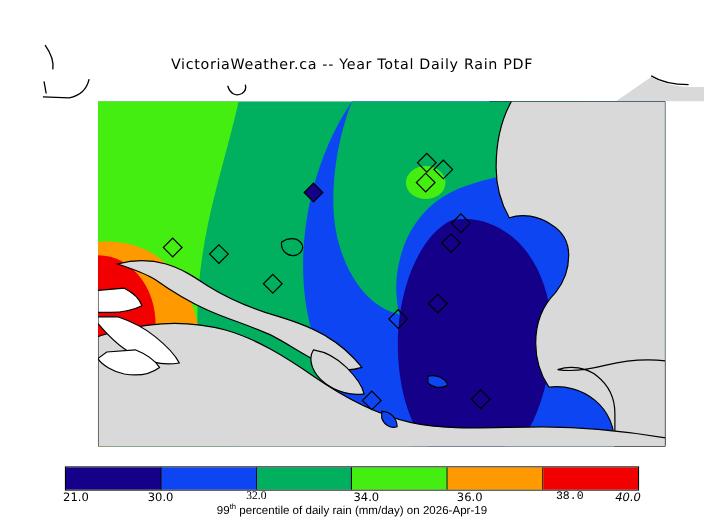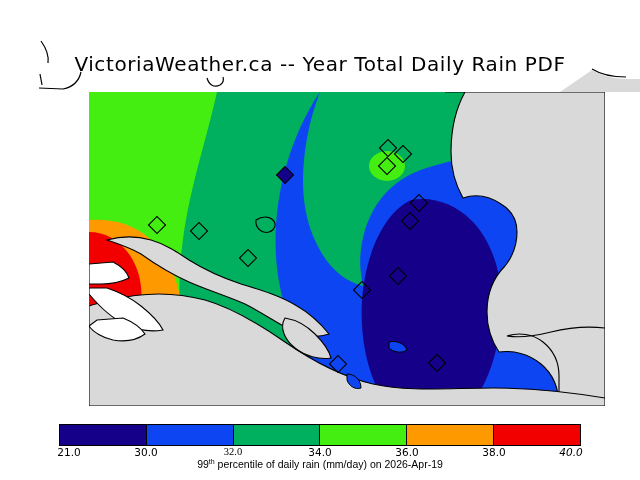--- a/index.html
+++ b/index.html
@@ -15,21 +15,21 @@
     font-family: "DejaVu Sans", sans-serif;
     overflow: hidden;
   }
   #title {
     position: absolute;
     left: 0;
     top: 52px;
     width: 640px;
     text-align: center;
     font-family: "DejaVu Sans", sans-serif;
-    font-size: 20px;
+    font-size: 13px;
     letter-spacing: 0.6px;
     color: #000000;
     white-space: nowrap;
   }
 
   
   #plot {
     position: absolute;
     left: 89px;
     top: 92px;
@@ -259,23 +259,23 @@
         <div class="seg" title="32.0-34.0" style="background: rgb(0, 176, 94);"></div>
         <div class="seg" title="34.0-36.0" style="background: rgb(68, 238, 17);"></div>
         <div class="seg" title="36.0-38.0" style="background: rgb(255, 153, 0);"></div>
         <div class="seg" title="38.0-40.0" style="background: rgb(242, 0, 0);"></div>
       </div>
   </div>
   <div id="cbar-ticks">
       <span class="tk" style="left: 10px;">21.0</span>
       <span class="tk" style="left: 87px;">30.0</span>
       <span class="tk" style="left: 174px; font-family: Liberation Serif, serif;">32.0</span>
-      <span class="tk" style="left: 261px; text-align: center;">34.0</span>
-      <span class="tk" style="left: 348px;">36.0</span>
-      <span class="tk" style="left: 435px;">38.0</span>
+      <span class="tk" style="left: 274px; text-align: center;">34.0</span>
+      <span class="tk" style="left: 368px;">36.0</span>
+      <span class="tk" style="left: 459px; font-family: Liberation Mono, monospace;">38.0</span>
       <span class="tk" style="left: 512px; font-style: italic;">40.0</span>
     </div>
 
   <div id="caption">
     <span>99</span><sup>th</sup><span> percentile of daily rain (mm/day) on 2026-Apr-19</span>
   </div>
 
 </div>
 
 </body></html>

